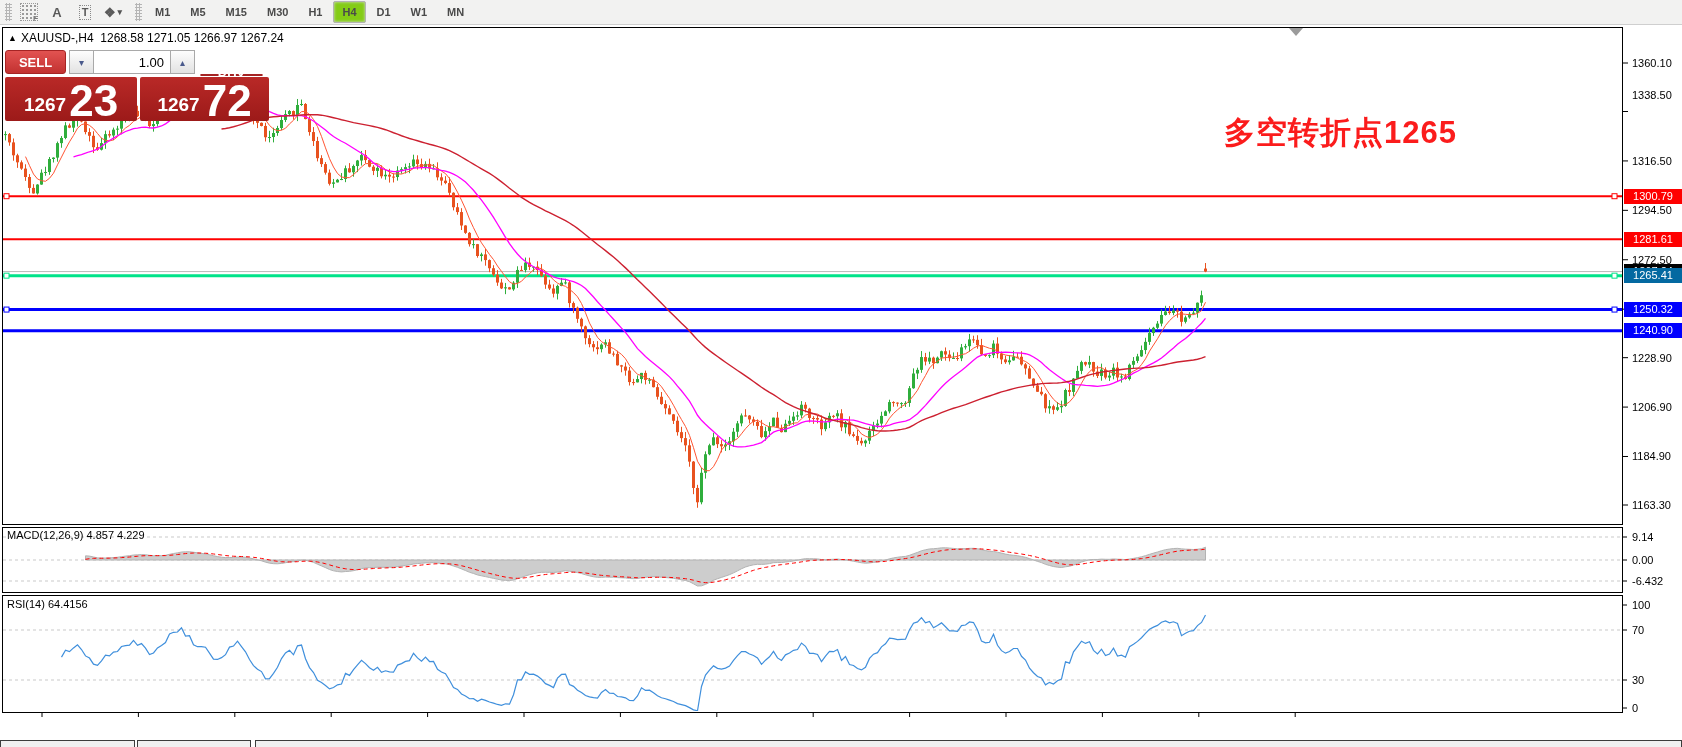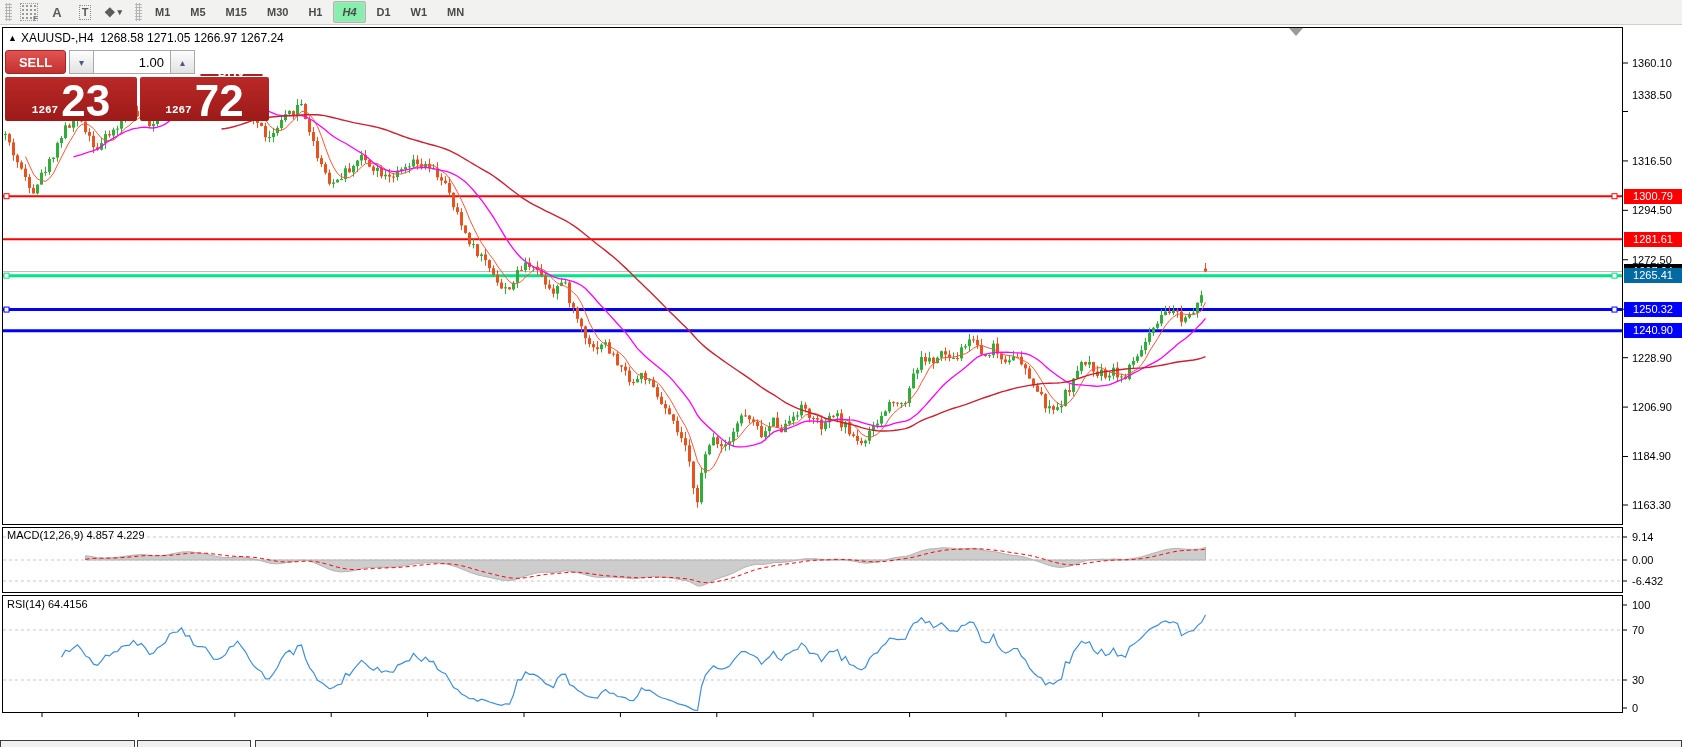--- a/index.html
+++ b/index.html
@@ -12,21 +12,21 @@
             background-image:radial-gradient(#b5b5b5 1px,transparent 1.2px);background-size:3px 3px;}
   .tool-btn{height:20px;min-width:24px;display:flex;align-items:center;justify-content:center;
             font-size:13px;font-weight:bold;color:#5a5a5a;margin:0 1px;border:1px solid transparent;border-radius:2px;}
   .tool-btn .dotted{border:1px dotted #8a8a8a;padding:0 2px;font-size:11px;line-height:13px;}
   #f-icon{width:16px;height:16px;border:1px dotted #9a9a9a;position:relative;
           background-image:radial-gradient(#9a9a9a .8px,transparent 1px);background-size:4px 4px;}
   #f-icon span{position:absolute;right:-1px;bottom:-3px;font-size:8px;color:#777;font-weight:bold;}
   .dd-arrow{font-size:9px;color:#555;margin-left:2px;}
   .tf-btn{height:20px;padding:0 8px;display:flex;align-items:center;font-size:11px;font-weight:bold;
           color:#4a4a4a;border:1px solid transparent;border-radius:2px;margin:8px 1px;}
-  .tf-btn.active{background:#86efac;border-color:#b3b3b3;box-shadow:inset 0 0 3px #d8d8d8;font-style:italic;}
+  .tf-btn.active{background:#84cc16;border-color:#b3b3b3;box-shadow:inset 0 0 3px #d8d8d8;}
   
   #frame{position:absolute;left:2px;top:27px;width:1621px;height:686px;border:1px solid #000;
          box-sizing:border-box;background:#fff;z-index:1;}
   .sep-h{position:absolute;left:2px;width:1621px;height:4px;background:#fff;border-top:1px solid #000;
          border-bottom:1px solid #000;box-sizing:border-box;z-index:4;}
   #sep1{top:524px;} #sep2{top:592px;}
   #chart-svg{position:absolute;left:0;top:0;z-index:3;}
   #quote{position:absolute;left:8px;top:31px;font-size:12px;z-index:5;white-space:pre;}
   #quote .arr{font-size:9px;vertical-align:1px;margin-right:4px;}
   #scroll-tri{position:absolute;left:1289px;top:28px;width:0;height:0;z-index:4;
@@ -50,21 +50,21 @@
   .spin{width:24px;height:24px;box-sizing:border-box;background:linear-gradient(#fdfdfd,#e2e2e2);
         border:1px solid #a9a9a9;color:#4a5a8c;font-size:10px;display:flex;align-items:center;justify-content:center;}
   #spin-dn{margin-left:3px;border-right:none;}
   #vol-input{width:78px;height:24px;box-sizing:border-box;border:1px solid #a9a9a9;font-size:13px;
              font-family:"Liberation Sans",sans-serif;text-align:right;padding:0 6px;}
   #spin-up{border-left:none;margin-right:2px;}
   #trade-row2{display:flex;margin-top:3px;height:44px;}
   .px-big{background:linear-gradient(#b92927,#9c1a19);border-radius:2px;color:#fff;display:flex;
           align-items:flex-end;justify-content:center;}
   #sell-big{width:132px;} #buy-big{width:129px;margin-left:3px;}
-  .px-base{font-size:11px;font-weight:bold;margin:0 3px 5px 0;font-family:Liberation Mono, monospace;}
+  .px-base{font-size:19px;font-weight:bold;margin:0 3px 5px 0;}
   .px-pips{font-size:44px;font-weight:bold;line-height:38px;margin-bottom:1px;}
   
   .task-tab{position:absolute;top:740px;height:8px;background:#f0f0f0;border:1px solid #3c3c3c;
             border-bottom:none;box-sizing:border-box;z-index:2;}
 </style>
 </head>
 <body>
 
 <div id="screen">
 
@@ -796,20 +796,21 @@
         <span class="px-base">1267</span>
         <span class="px-pips">23</span>
       </div>
       <div id="buy-big" class="px-big">
         <span class="px-base">1267</span>
         <span class="px-pips">72</span>
       </div>
     </div>
   </div>
 
+  <div id="annotation" style="color: rgb(251, 28, 28);">多空转折点1265</div>
 
   <div id="macd-title" class="ind-title">MACD(12,26,9) 4.857 4.229</div>
   <div id="rsi-title" class="ind-title">RSI(14) 64.4156</div>
 
   <div id="sep1" class="sep-h"></div>
   <div id="sep2" class="sep-h"></div>
   <div id="scroll-tri"></div>
   <div id="price-axis"></div>
   <div id="time-axis"></div>
   <div id="labels">

